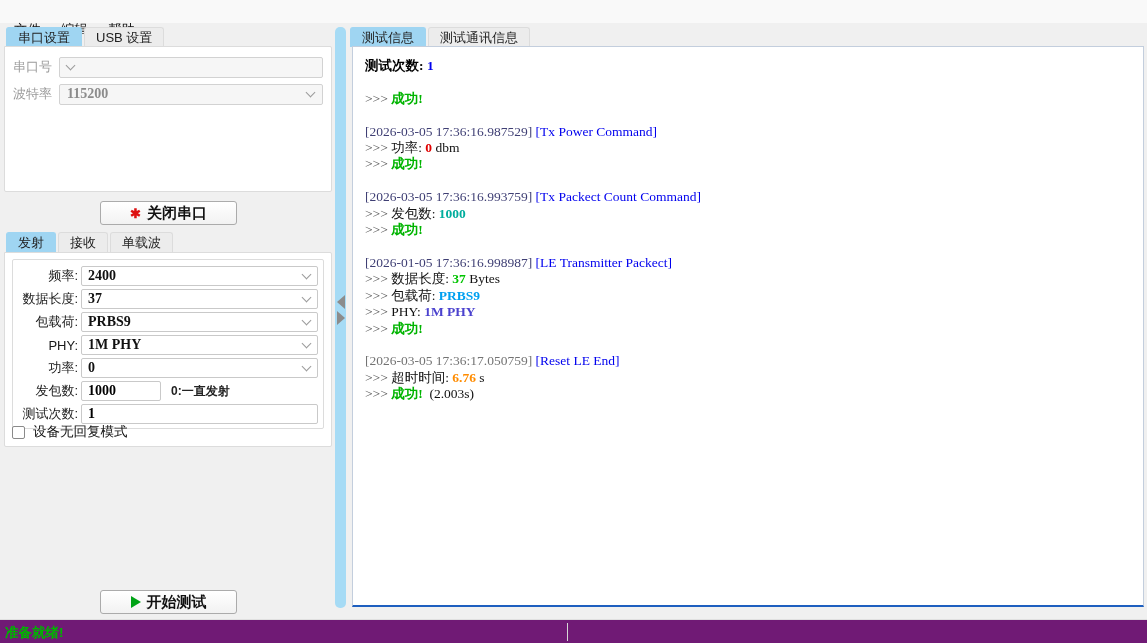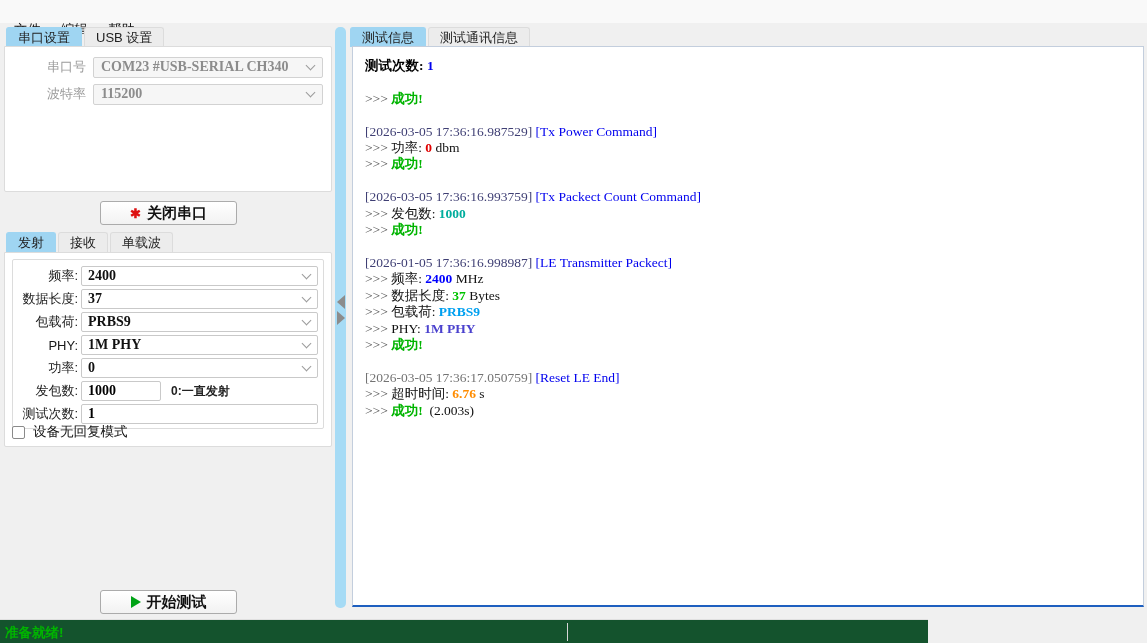--- a/index.html
+++ b/index.html
@@ -23,21 +23,21 @@
   .tab {
     height:20px; line-height:19px; padding:0 11px; font-size:13px;
     background:#ececec; border:1px solid #dcdcdc; border-bottom:none;
     border-radius:3px 3px 0 0; margin-right:2px; color:#222; white-space:nowrap;
   }
   .tab.active { background:#9fd5f2; border-color:#9fd5f2; font-weight:normal; }
 
   
   .panel-box {
     position:absolute; background:#ffffff;
-    border:1px solid #dcdcdc; border-radius:0 2px 2px 2px;padding-left:34px;
+    border:1px solid #dcdcdc; border-radius:0 2px 2px 2px;
   }
   .srow { display:flex; align-items:center; height:22px; margin:0 8px 5px 8px; }
   .srow .slabel { width:46px; color:#9a9a9a; font-size:13px; flex:none; }
   .combo {
     flex:1; height:21px; border:1px solid #d2d2d2; border-radius:2px;
     background:#f6f6f6; display:flex; align-items:center; padding:0 8px 0 7px;
     font-family:"Liberation Serif", serif; font-weight:bold; font-size:14px;
   }
   .combo.disabled { color:#8c8c8c; }
   .combo .val { flex:1; overflow:hidden; white-space:nowrap; }
@@ -103,22 +103,22 @@
     padding:11px 12px; overflow:hidden;
   }
   .logline {
     font-family:"Liberation Serif", serif; font-size:13.5px;
     line-height:16.4px; white-space:pre-wrap; min-height:16.4px;
   }
   .seg-b { font-weight:bold; }
 
   
   .statusbar {
-    position:absolute; left:0; top:619px; width:928px; height:24px;
-    background:#14532d; border-top:1px solid #e0e0e0;
+    position:absolute; left:0; top:619px; width:1147px; height:24px;
+    background:#701a75; border-top:1px solid #e0e0e0;
   }
   .status-text { position:absolute; left:5px; top:4px; font-weight:bold; font-size:13.5px; }
   .status-sep { position:absolute; left:567px; top:3px; width:1px; height:18px; background:#d6d6d6; }
 </style>
 </head>
 <body>
 
 <div class="menubar">
   <div class="menu-item">文件</div>
   <div class="menu-item">编辑</div>
@@ -127,21 +127,20 @@
 
 <div class="tabstrip" style="left:6px; top:27px;">
   <div class="tab active">串口设置</div>
   <div class="tab">USB 设置</div>
 </div>
 
 <div class="panel-box" style="left:4px; top:46px; width:328px; height:146px; padding-top:9px;">
   <div class="srow">
     <span class="slabel">串口号</span>
     <div class="combo disabled">
-      <span class="val">COM23 #USB-SERIAL CH340</span>
       <span class="chev"></span>
     </div>
   </div>
   <div class="srow">
     <span class="slabel">波特率</span>
     <div class="combo disabled">
       <span class="val">115200</span>
       <span class="chev"></span>
     </div>
   </div>
@@ -237,21 +236,20 @@
     <div class="logline">&nbsp;</div>
     <div class="logline"><span style="color: rgb(63, 63, 116);">[2026-03-05 17:36:16.987529] </span><span style="color: rgb(0, 0, 238);">[Tx Power Command]</span></div>
     <div class="logline"><span style="color: rgb(85, 85, 85);">&gt;&gt;&gt; </span><span style="color: rgb(17, 17, 17);">功率: </span><span class="seg-b" style="color: rgb(224, 0, 0);">0</span><span style="color: rgb(17, 17, 17);"> dbm</span></div>
     <div class="logline"><span style="color: rgb(85, 85, 85);">&gt;&gt;&gt; </span><span class="seg-b" style="color: rgb(0, 180, 0);">成功!</span></div>
     <div class="logline">&nbsp;</div>
     <div class="logline"><span style="color: rgb(63, 63, 116);">[2026-03-05 17:36:16.993759] </span><span style="color: rgb(0, 0, 238);">[Tx Packect Count Command]</span></div>
     <div class="logline"><span style="color: rgb(85, 85, 85);">&gt;&gt;&gt; </span><span style="color: rgb(17, 17, 17);">发包数: </span><span class="seg-b" style="color: rgb(0, 173, 157);">1000</span></div>
     <div class="logline"><span style="color: rgb(85, 85, 85);">&gt;&gt;&gt; </span><span class="seg-b" style="color: rgb(0, 180, 0);">成功!</span></div>
     <div class="logline">&nbsp;</div>
     <div class="logline"><span style="color: rgb(63, 63, 116);">[2026-01-05 17:36:16.998987] </span><span style="color: rgb(0, 0, 238);">[LE Transmitter Packect]</span></div>
-    <div class="logline"><span style="color: rgb(85, 85, 85);">&gt;&gt;&gt; </span><span style="color: rgb(17, 17, 17);">频率: </span><span class="seg-b" style="color: rgb(0, 0, 255);">2400</span><span style="color: rgb(17, 17, 17);"> MHz</span></div>
     <div class="logline"><span style="color: rgb(85, 85, 85);">&gt;&gt;&gt; </span><span style="color: rgb(17, 17, 17);">数据长度: </span><span class="seg-b" style="color: rgb(0, 196, 0);">37</span><span style="color: rgb(17, 17, 17);"> Bytes</span></div>
     <div class="logline"><span style="color: rgb(85, 85, 85);">&gt;&gt;&gt; </span><span style="color: rgb(17, 17, 17);">包载荷: </span><span class="seg-b" style="color: rgb(0, 160, 240);">PRBS9</span></div>
     <div class="logline"><span style="color: rgb(85, 85, 85);">&gt;&gt;&gt; </span><span style="color: rgb(17, 17, 17);">PHY: </span><span class="seg-b" style="color: rgb(75, 66, 206);">1M PHY</span></div>
     <div class="logline"><span style="color: rgb(85, 85, 85);">&gt;&gt;&gt; </span><span class="seg-b" style="color: rgb(0, 180, 0);">成功!</span></div>
     <div class="logline">&nbsp;</div>
     <div class="logline"><span style="color: #737373;">[2026-03-05 17:36:17.050759] </span><span style="color: rgb(0, 0, 238);">[Reset LE End]</span></div>
     <div class="logline"><span style="color: rgb(85, 85, 85);">&gt;&gt;&gt; </span><span style="color: rgb(17, 17, 17);">超时时间: </span><span class="seg-b" style="color: rgb(255, 140, 0);">6.76</span><span style="color: rgb(17, 17, 17);"> s</span></div>
     <div class="logline"><span style="color: rgb(85, 85, 85);">&gt;&gt;&gt; </span><span class="seg-b" style="color: rgb(0, 180, 0);">成功!</span><span style="color: rgb(17, 17, 17);">  (2.003s)</span></div>
   </div>
 

